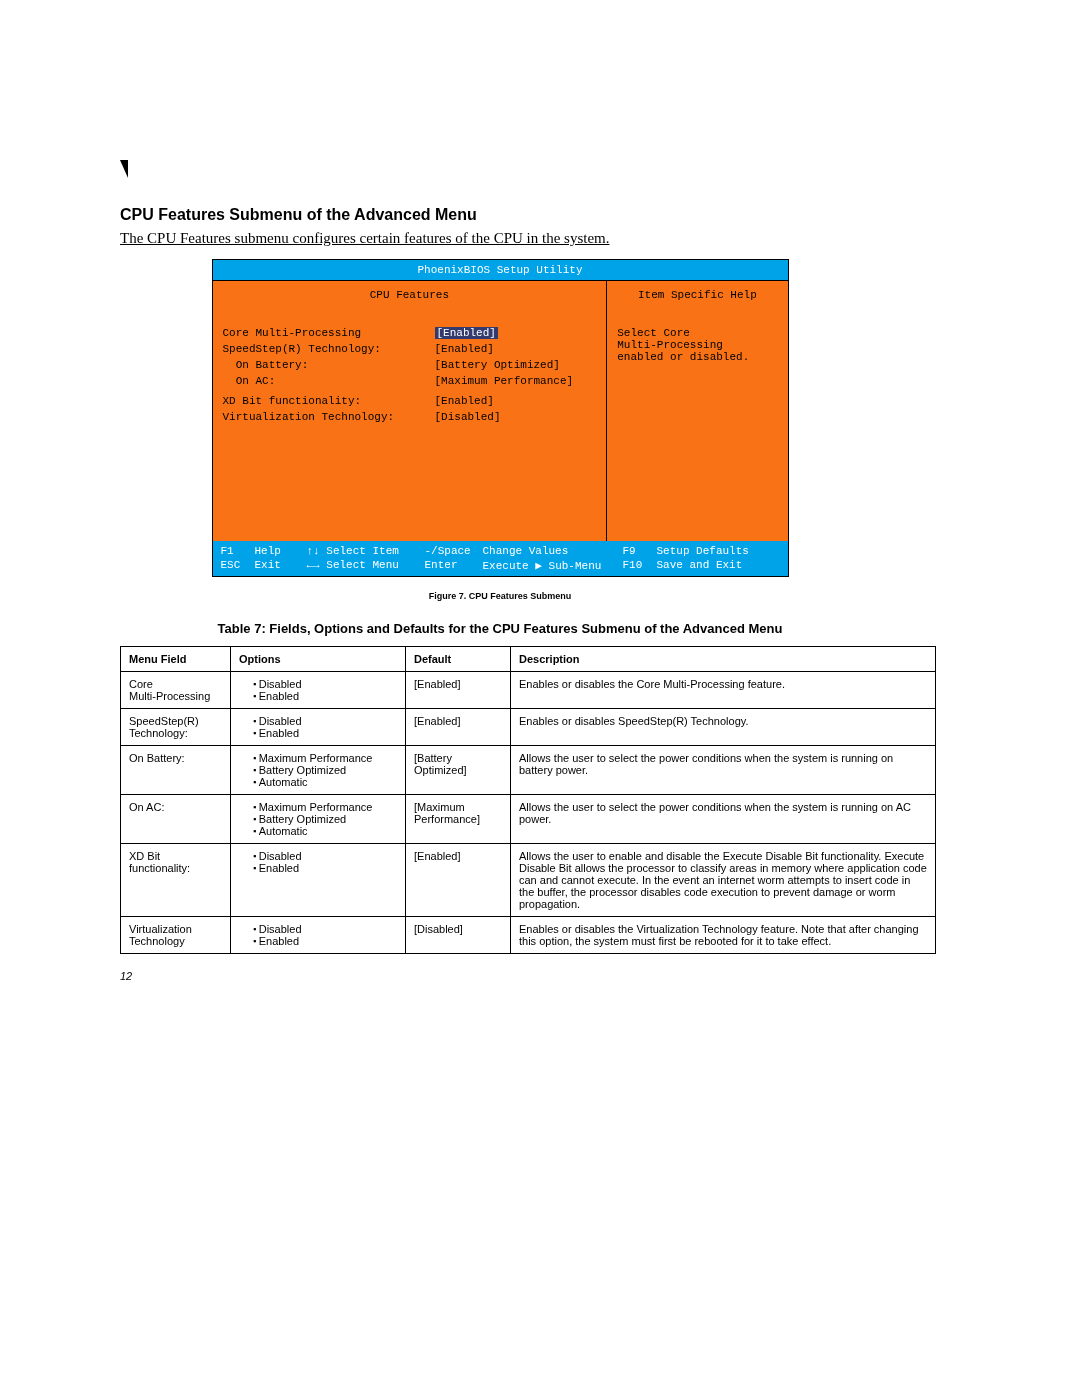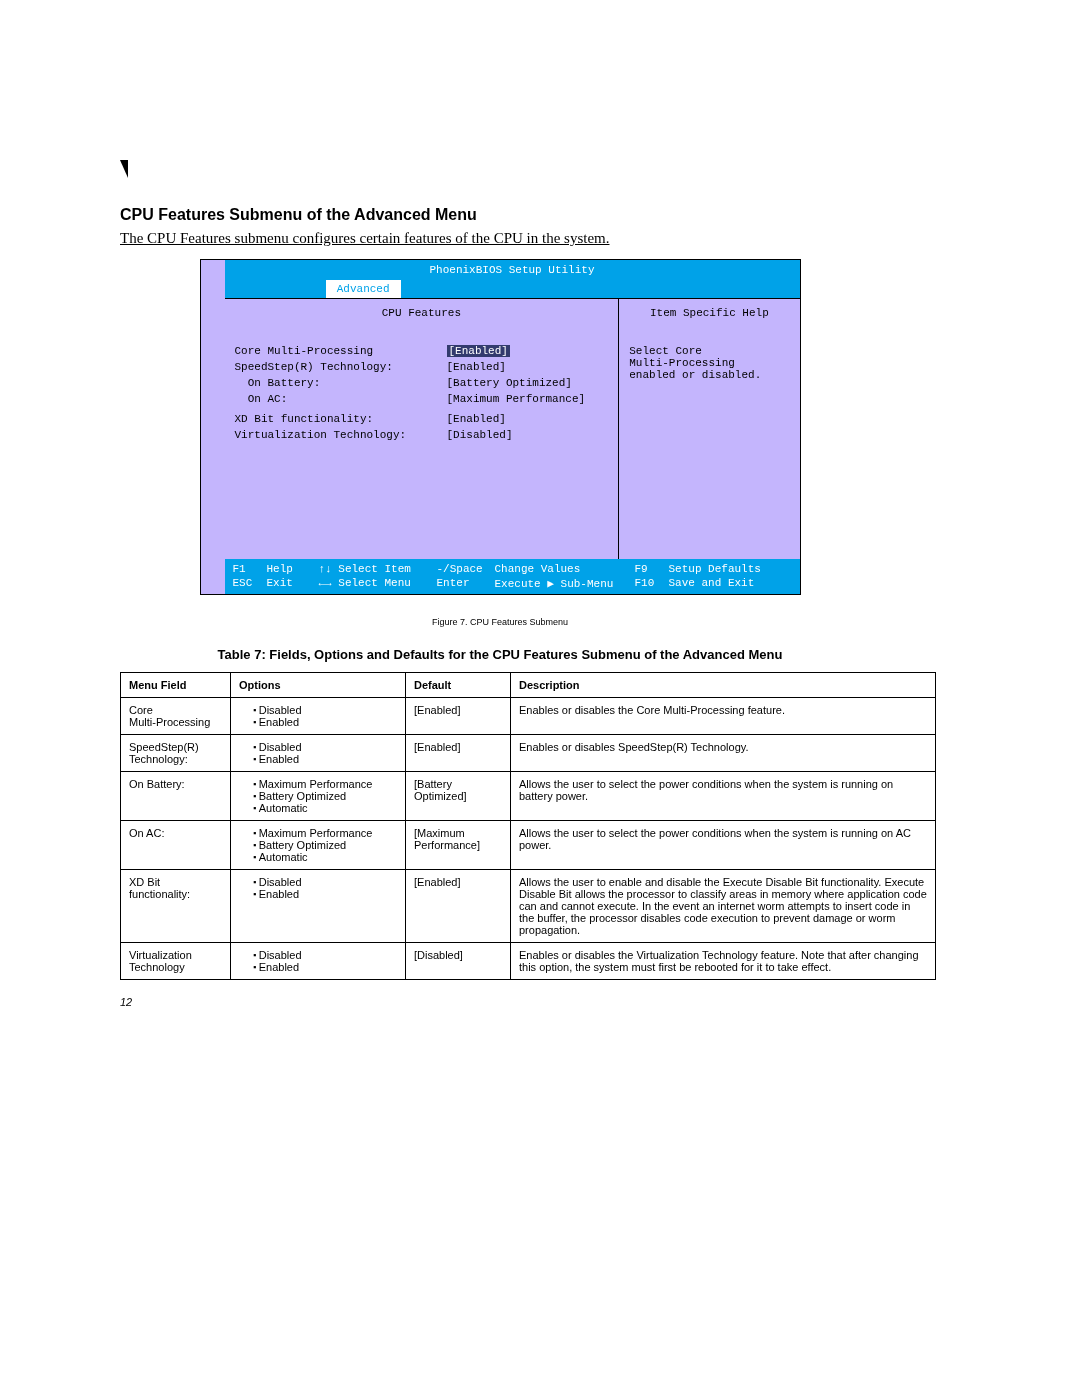--- a/index.html
+++ b/index.html
@@ -49,26 +49,25 @@
   }
   p.intro {
     font-family: "Times New Roman", serif;
     font-size: 15px;
     margin: 2px 0 12px 0;
     text-decoration: underline;
   }
   
   .bios {
     width: 575px;
-    margin: 6px auto 16px auto;
+    margin: 6px auto 8px auto;
     border: 1px solid #000;
     font-family: "Courier New", monospace;
     font-size: 11px;
-    background: #c4b5fd;
-    padding-left: 24px;
+    background: #f97316;
   }
   .bios-titlebar {
     background: var(--bios-blue);
     color: #fff;
     text-align: center;
     padding: 4px 0;
   }
   .bios-tabs {
     background: var(--bios-blue);
     display: grid;
@@ -136,21 +135,21 @@
     padding: 4px 8px;
     display: grid;
     grid-template-columns: 34px 52px 118px 58px 140px 34px 1fr;
     row-gap: 2px;
   }
   .bf-label { color: #fff; }
   .bf-key   { color: #fff; font-weight: normal; }
   .figcap {
     text-align: center;
     font-size: 9px;
-    font-weight: normal;
+    font-weight: bold;
     padding: 6px 0 14px 0;
   }
   
   .tabletitle {
     text-align: center;
     font-weight: bold;
     font-size: 13px;
     margin: 6px 0 10px 0;
     font-family: Verdana, Arial, sans-serif;
   }
@@ -185,28 +184,20 @@
 
 <div class="page">
   <div class="wedge"></div>
 
   <div class="content">
     <h2 class="sec">CPU Features Submenu of the Advanced Menu</h2>
     <p class="intro">The CPU Features submenu configures certain features of the CPU in the system.</p>
 
     <div class="bios">
       <div class="bios-titlebar">PhoenixBIOS Setup Utility</div>
-      <div class="bios-tabs">
-        <span class="bios-tab"></span>
-        <span class="bios-tab active">Advanced</span>
-        <span class="bios-tab"></span>
-        <span class="bios-tab"></span>
-        <span class="bios-tab"></span>
-        <span class="bios-tab"></span>
-      </div>
       <div class="bios-body">
         <div class="bios-left">
           <div class="bios-subtitle">CPU Features</div>
           <div id="bios-items">
               <div class="bios-row">
                 <span class="bios-label">Core Multi-Processing</span>
                 <span class="bios-value selected">[Enabled]</span>
               </div>
               <div class="bios-row">
                 <span class="bios-label">SpeedStep(R) Technology:</span>

